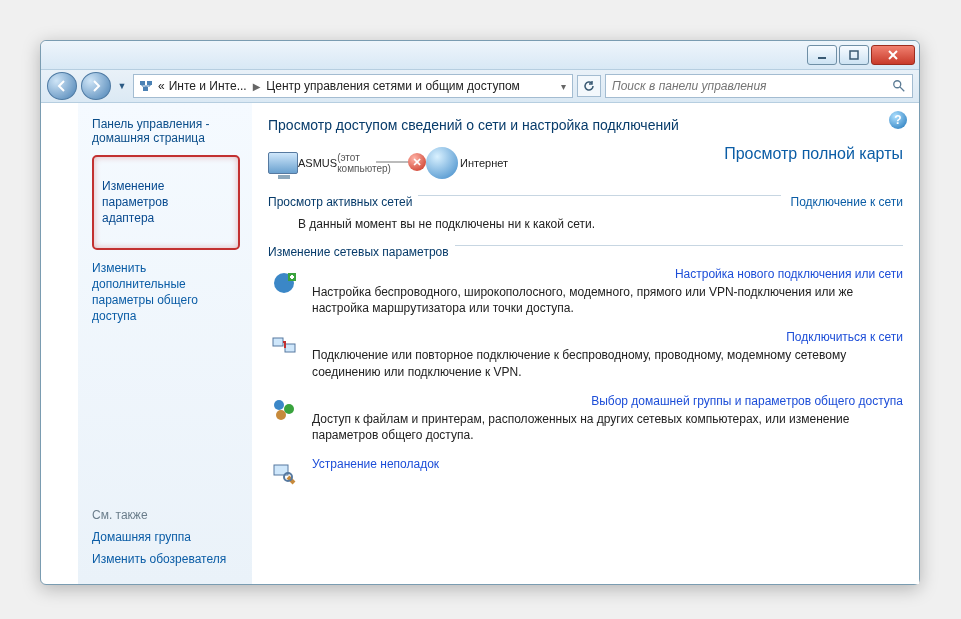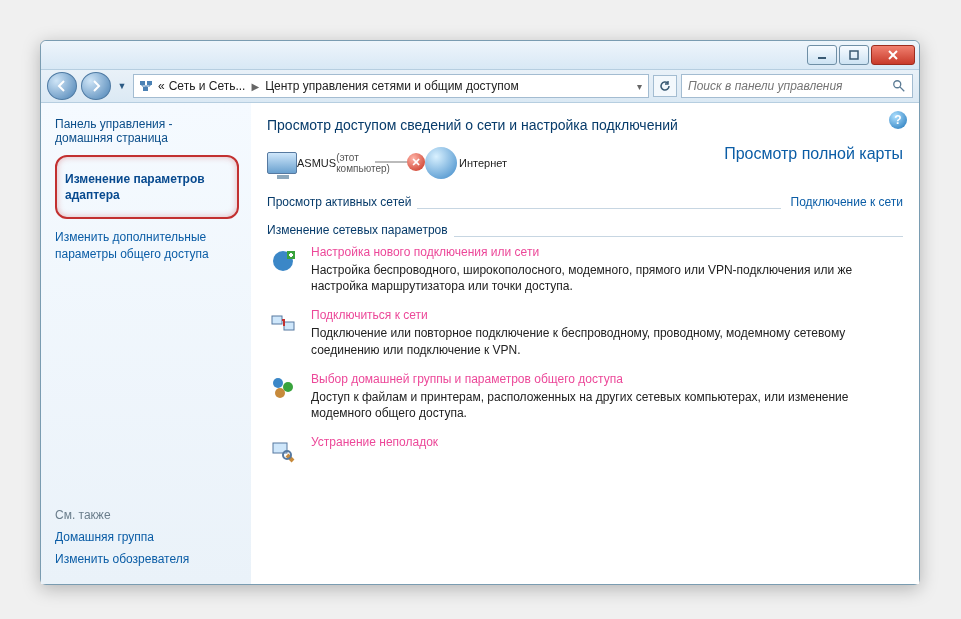--- a/index.html
+++ b/index.html
@@ -39,39 +39,38 @@
   }
   .recent { width:14px; height:20px; display:flex; align-items:center; justify-content:center; color:#2b5a84; font-size:9px;}
   .addr-box {
     flex: 1; height: 24px; background:#fff; border:1px solid #a3bcd1; display:flex; align-items:center;
     padding: 0 4px; gap:4px; font-size: 12px; color:#222;
   }
   .addr-icon svg { width:16px; height:16px; }
   .sep { color:#666; padding:0 2px; font-size:10px;}
   .addr-refresh { width:24px;height:22px;border:1px solid #a3bcd1;background:#f3f8fc;display:flex;align-items:center;justify-content:center;font-size:12px;color:#3a5a73;}
   .search-box {
-    width: 232px; height:24px; background:#fff; border:1px solid #a3bcd1;
+    width: 308px; height:24px; background:#fff; border:1px solid #a3bcd1;
     display:flex; align-items:center; padding:0 6px; gap:4px;
   }
   .search-box input { border:none; outline:none; flex:1; font-size:12px; font-style:italic; color:#777; }
   .search-icon svg { width:14px; height:14px; fill:#5b7b94; }
 
   
   .body { flex:1; display:flex; overflow:hidden; }
   .sidebar {
-    width: 210px; background: linear-gradient(#f5faff,#eaf2f9);
+    width: 174px; background: linear-gradient(#f5faff,#eaf2f9);
     padding: 14px 12px 10px 14px; display:flex; flex-direction:column; gap:10px;
-    font-size:12px; color:#063a6d;
+    font-size:12px; color:#063a6d;margin-left:37px;
   }
   .sidebar .home { color:#0b4e8a; }
   .sb-link { color:#0b5da6; cursor:pointer; line-height:1.35; }
   .sb-link.highlight {
-    border:2px solid #c23030; border-radius:12px; padding:14px 8px; color:#084a8f;
+    border:2px solid #c23030; border-radius:5px; padding:21px 8px; color:#084a8f;
     box-shadow: 0 0 6px rgba(194,48,48,.35) inset;
-    font-weight: bold;
   }
   .see-also { margin-top:auto; }
   .see-also .hdr { color:#6a7d8b; margin-bottom:8px; }
   .see-also .item { color:#0b5da6; margin-bottom:8px; cursor:pointer; }
 
   .main {
     flex:1; background:#fff; padding:14px 16px 8px 16px; position:relative; overflow:hidden;
     display:flex; flex-direction:column;
   }
   .help-icon { position:absolute; top:8px; right:12px; width:18px;height:18px;border-radius:50%;
@@ -84,30 +83,30 @@
   .node-icon { width:36px;height:36px; display:flex;align-items:center;justify-content:center;}
   .globe { width:32px;height:32px;border-radius:50%;background:radial-gradient(circle at 35% 30%,#d9f1ff,#3b87c7);position:relative;}
   .pc-mon { width:30px;height:22px;background:linear-gradient(#cfe7fb,#6aa1cf);border:1px solid #5679a0;border-radius:2px;position:relative;}
   .pc-mon::after{content:'';position:absolute;bottom:-6px;left:9px;width:12px;height:4px;background:#8da8bc;}
   .conn-line { height:2px;background:#bbb;flex:0 0 40px; margin-top:16px; position:relative;}
   .conn-x { position:absolute; right:-10px; top:-8px; width:18px;height:18px;border-radius:50%;
     background:radial-gradient(circle at 35% 30%,#ffb3a7,#c62f1d);display:flex;align-items:center;justify-content:center;color:#fff;font-size:11px;font-weight:bold;}
   .full-map-link { margin-left:auto; color:#0b5da6; font-size:16px; cursor:pointer;}
 
   .section { margin-top:14px; }
-  .sec-header { display:flex; align-items:flex-end; font-size:12px; color:#073b6a;}
+  .sec-header { display:flex; align-items:flex-start; font-size:12px; color:#073b6a;}
   .sec-header .line { flex:1; height:1px; background:#c7d6e2; margin-left:6px;}
   .sec-header .rlink { color:#0b5da6; font-size:12px; margin-left:10px; cursor:pointer;}
   .sec-body { font-size:12px; color:#222; padding:8px 0 0 30px; }
 
   .options { margin-top:8px; display:flex; flex-direction:column; gap:14px; }
   .opt { display:flex; gap:12px; }
   .opt .ico { width:32px; height:32px; flex-shrink:0; display:flex;align-items:center;justify-content:center;}
   .opt .txt { font-size:12px; }
-  .opt .ttl { color:#ec4899; cursor:pointer; margin-bottom:3px;}
+  .opt .ttl { color:#1d4ed8; cursor:pointer; margin-bottom:3px;text-align:right;}
   .opt .desc { color:#222; line-height:1.35; }
 
   .cut { position:absolute; bottom:0; left:0; right:0; height:26px; background:linear-gradient(rgba(255,255,255,0),#fff);}
   
   
   svg { display:block; }
 </style>
 </head>
 <body>
 
@@ -147,21 +146,21 @@
     <div class="addr-box">
       <span class="addr-icon">
         <svg viewBox="0 0 16 16">
             <rect x="2" y="3" width="5" height="4" fill="#4a81b4"></rect>
             <rect x="9" y="3" width="5" height="4" fill="#4a81b4"></rect>
             <rect x="5" y="9" width="5" height="4" fill="#4a81b4"></rect>
             <path d="M4 7v1h8V7M8 8v1" stroke="#4a81b4" fill="none"></path>
           </svg>
       </span>
       <span>«</span>
-      <span>Сеть и Сеть...</span>
+      <span>Инте и Инте...</span>
       <span class="sep">▶</span>
       <span>Центр управления сетями и общим доступом</span>
       <span style="flex:1"></span>
       <span class="sep">▾</span>
     </div>
     <div class="addr-refresh">
       <svg width="14" height="14" viewBox="0 0 14 14">
           <path d="M11 7a4 4 0 1 1-1.2-2.8" fill="none" stroke="#3a5a73" stroke-width="1.5"></path>
           <path d="M10 2v3h-3" fill="none" stroke="#3a5a73" stroke-width="1.5"></path>
         </svg>
@@ -223,20 +222,21 @@
         </div>
         <div class="full-map-link">Просмотр полной карты</div>
       </div>
 
       <div class="section">
         <div class="sec-header">
           <span>Просмотр активных сетей</span>
           <span class="line"></span>
           <span class="rlink">Подключение к сети</span>
         </div>
+        <div class="sec-body">В данный момент вы не подключены ни к какой сети.</div>
       </div>
 
       <div class="section">
         <div class="sec-header">
           <span>Изменение сетевых параметров</span>
           <span class="line"></span>
         </div>
 
         <div class="options">
           <div class="opt">
@@ -271,21 +271,21 @@
           <div class="opt">
             <div class="ico">
               <svg width="28" height="28" viewBox="0 0 28 28">
                   <circle cx="9" cy="9" r="5" fill="#3b87c7"></circle>
                   <circle cx="19" cy="13" r="5" fill="#39a33d"></circle>
                   <circle cx="11" cy="19" r="5" fill="#c78a3b"></circle>
                 </svg>
             </div>
             <div class="txt">
               <div class="ttl">Выбор домашней группы и параметров общего доступа</div>
-              <div class="desc">Доступ к файлам и принтерам, расположенных на других сетевых компьютерах, или изменение модемного общего доступа.</div>
+              <div class="desc">Доступ к файлам и принтерам, расположенных на других сетевых компьютерах, или изменение параметров общего доступа.</div>
             </div>
           </div>
 
           <div class="opt">
             <div class="ico">
               <svg width="28" height="28" viewBox="0 0 28 28">
                   <rect x="4" y="6" width="14" height="10" fill="#cfe7fb" stroke="#5679a0"></rect>
                   <path d="M18 18 l6 6" stroke="#c78a3b" stroke-width="4"></path>
                   <circle cx="18" cy="18" r="4" fill="none" stroke="#5679a0" stroke-width="2"></circle>
                 </svg>

